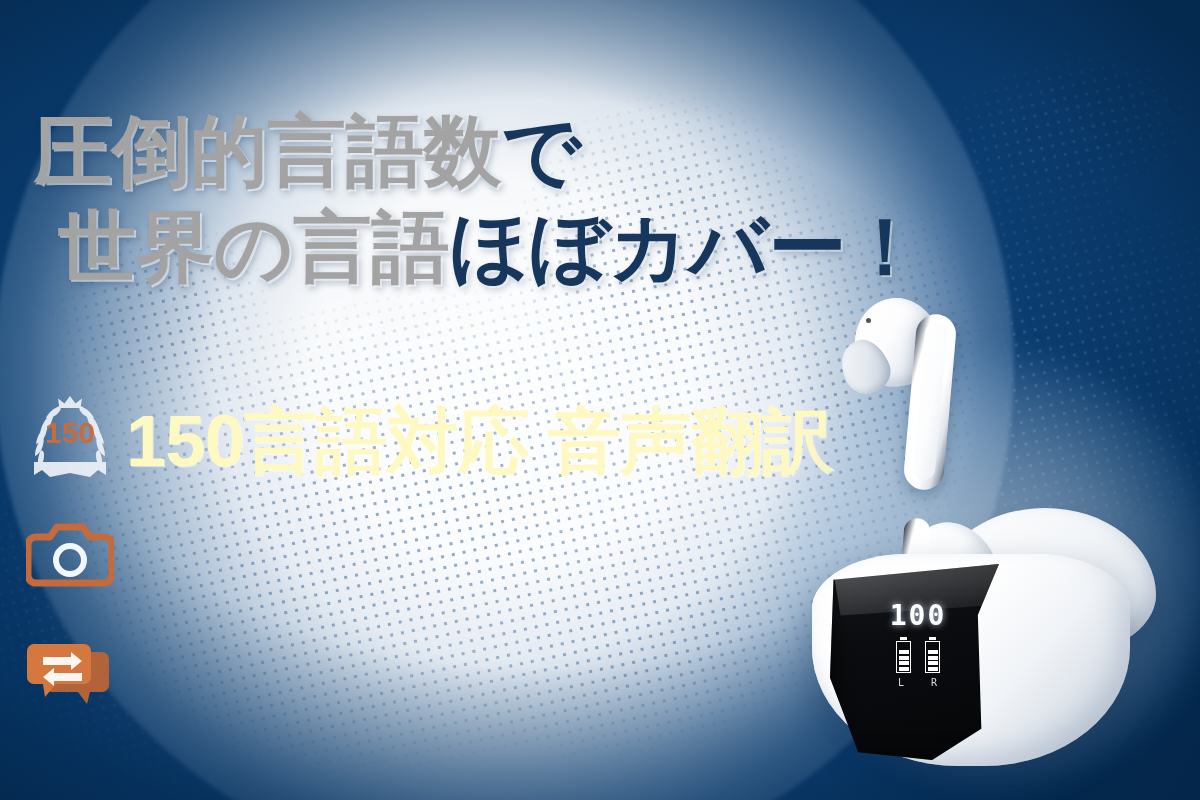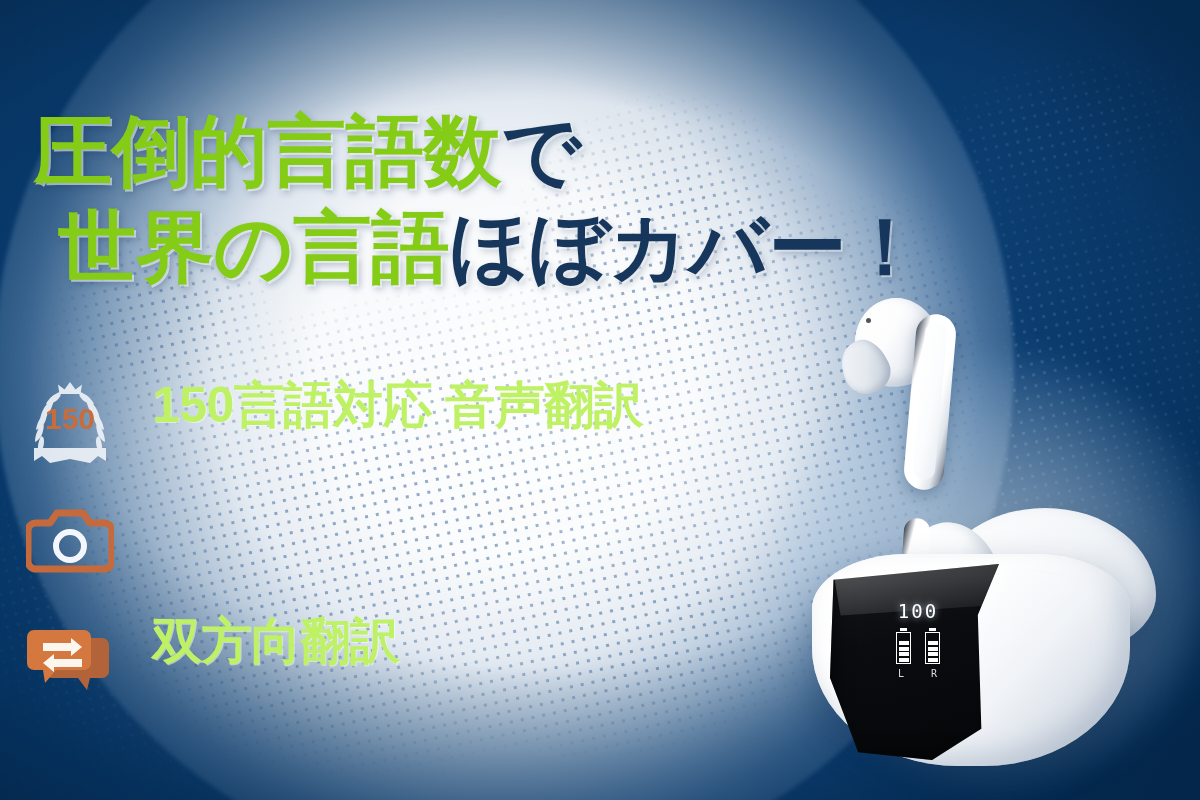--- a/index.html
+++ b/index.html
@@ -122,21 +122,21 @@
   .headline .hl-line {
     display: block;
     font-size: 78px;
     font-weight: 700;
     white-space: nowrap;
   }
 
   .headline .hl-line.line2 { margin-top: 16px; margin-left: 24px; }
 
   .seg-orange {
-    color: #84cc16;
+    color: #a3a3a3;
     text-shadow:
        2px 2px 0 rgba(255,255,255,0.55),
        3px 4px 7px rgba(20,50,90,0.30);
   }
 
   .seg-navy {
     color: #17365c;
     text-shadow:
        2px 2px 0 rgba(255,255,255,0.45),
        3px 4px 7px rgba(20,50,90,0.22);
@@ -146,41 +146,40 @@
 
   .features {
     position: absolute;
     left: 14px;
     top: 372px;
     width: 800px;
   }
 
   .feature-row {
     display: flex;
-    align-items: flex-start;
+    align-items: flex-end;
     height: 118px;
   }
 
   .feature-icon {
     width: 112px;
     min-width: 112px;
     height: 104px;
     display: flex;
     align-items: center;
     justify-content: center;
   }
 
   .feature-label {
-    font-size: 50px;
+    font-size: 72px;
     font-weight: 700;
-    color: #bef264;
+    color: #fef9c3;
     white-space: nowrap;
     letter-spacing: -0.01em;
     text-shadow: 1px 1px 0 rgba(255,255,255,0.5);
-    margin-left: 26px;
   }
 
   
 
   .product {
     position: absolute;
     left: 796px;
     top: 288px;
     width: 404px;
     height: 486px;
@@ -323,22 +322,22 @@
   .led {
     position: absolute;
     left: 56px;
     top: 104px;
     width: 100px;
     text-align: center;
     color: #ffffff;
   }
   .led-number {
     font-family: "DejaVu Sans Mono", "Liberation Mono", monospace;
-    font-size: 19px;
-    font-weight: 400;
+    font-size: 28px;
+    font-weight: 700;
     letter-spacing: 2px;
     line-height: 1;
     text-shadow: 0 0 7px rgba(210,230,255,0.85);
     text-align: center;
   }
   .led-batts {
     display: flex;
     justify-content: center;
     gap: 14px;
     margin-top: 7px;
@@ -482,21 +481,20 @@
 
     <div class="feature-row">
       <span class="feature-icon">
         <svg class="icn" width="88" height="76" viewBox="0 0 88 76" aria-hidden="true">
           <path d="M26 16 h50 a7 7 0 0 1 7 7 v26 a7 7 0 0 1 -7 7 h-12 l-3 12 -9 -12 h-26 a7 7 0 0 1 -7 -7 v-26 a7 7 0 0 1 7 -7 z" fill="#b3633a"></path>
           <path d="M8 8 h50 a7 7 0 0 1 7 7 v26 a7 7 0 0 1 -7 7 h-28 l-11 13 -2 -13 h-9 a7 7 0 0 1 -7 -7 v-26 a7 7 0 0 1 7 -7 z" fill="#d4783f"></path>
           <path d="M17 21 h28 v-5 l11 9 -11 9 v-5 h-28 z" fill="#fdf6ee"></path>
           <path d="M56 37 h-28 v-5 l-11 9 11 9 v-5 h28 z" fill="#fdf6ee"></path>
         </svg>
       </span>
-      <span class="feature-label">双方向翻訳</span>
     </div>
   </div>
 
   <div class="product">
     <div class="product-halo"></div>
 
     <div class="bud-float">
       <div class="bud-body"></div>
       <div class="bud-tip"></div>
       <div class="bud-stem"></div>

